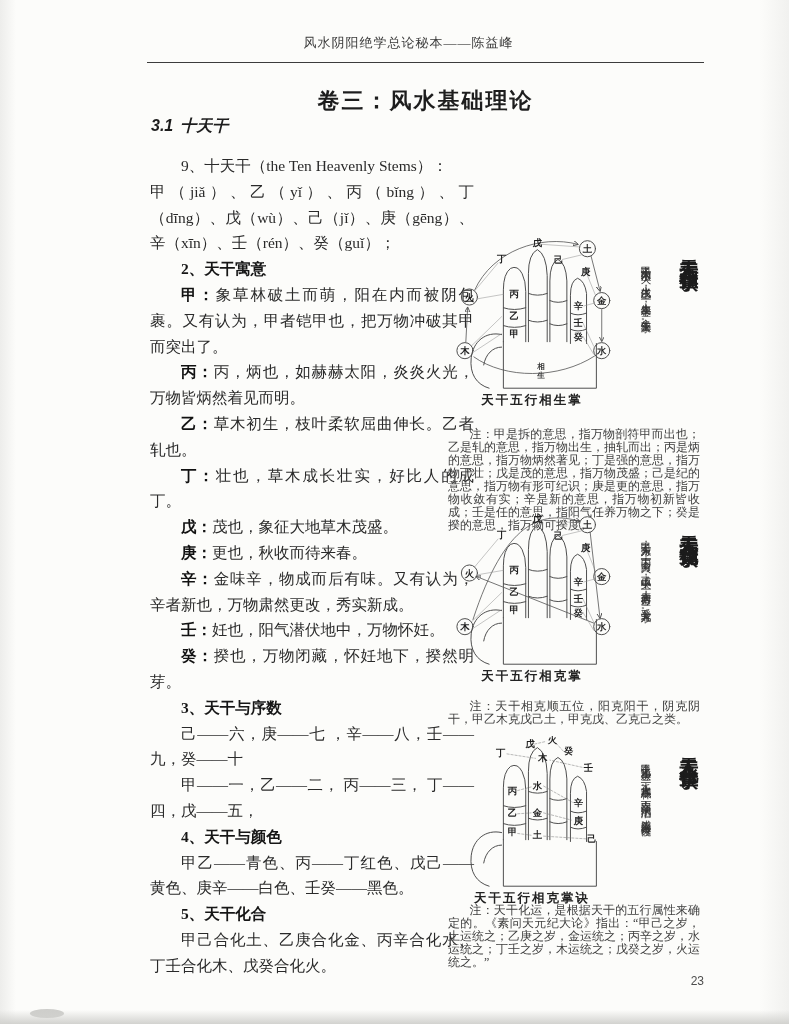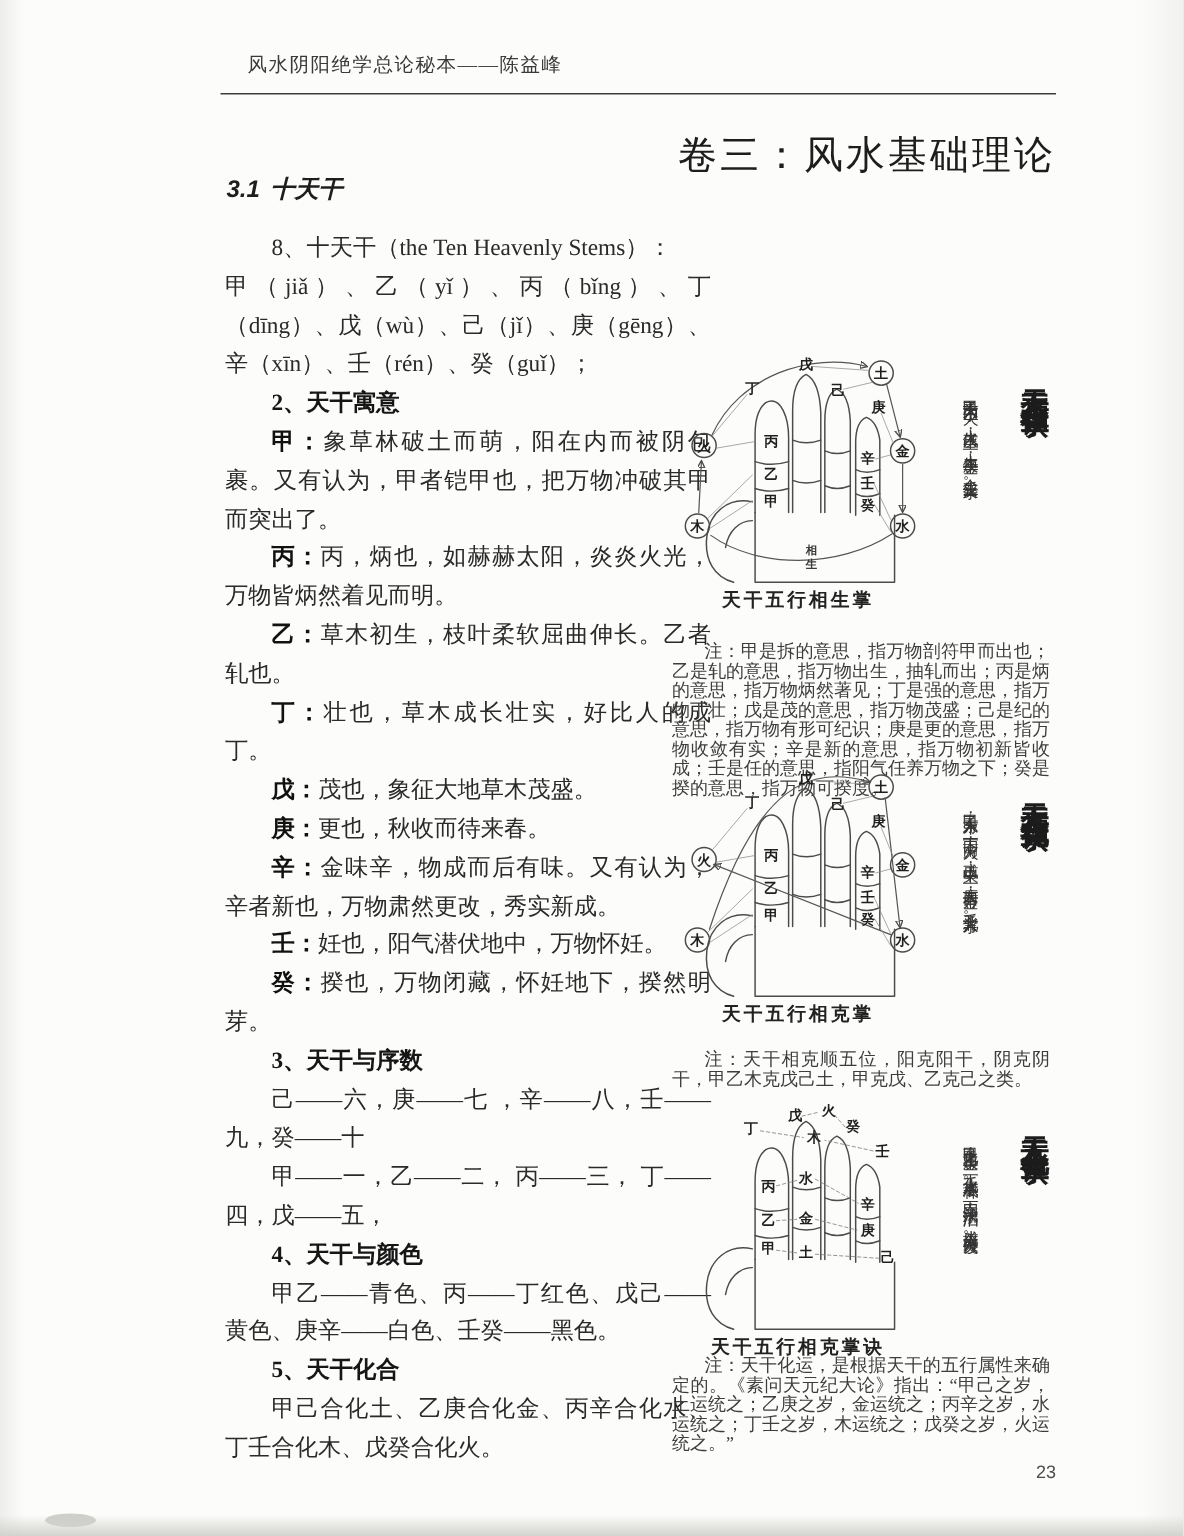--- a/index.html
+++ b/index.html
@@ -5,25 +5,25 @@
   html,body{margin:0;padding:0;background:#e9e9e7;}
   .page{
     position:relative; width:789px; height:1024px; overflow:hidden;
     background:linear-gradient(90deg,#ededeb 0px,#fcfcfa 16px,#fcfcfa 760px,#f1f1ef 789px);
     font-family:"Liberation Serif","DejaVu Serif",serif; color:#2a2a2a;
   }
   .scan-bottom{position:absolute;left:0;bottom:0;width:789px;height:14px;
     background:linear-gradient(180deg,rgba(0,0,0,0),#d2d2cf);}
   .scan-blob{position:absolute;left:30px;bottom:6px;width:34px;height:9px;border-radius:50%;
     background:#a8a8a4;opacity:.55;}
-  .hdr{position:absolute;left:165px;top:34px;width:557px;text-align:left;
+  .hdr{position:absolute;left:130px;top:34px;width:557px;text-align:center;
     font-size:13px;letter-spacing:1px;color:#3a3a3a;}
   .hdr-rule{position:absolute;left:147px;top:62px;width:557px;border-top:1.6px solid #3c3c3c;}
-  .doc-title{position:absolute;left:147px;top:86px;width:557px;text-align:right;
-    font-size:26px;font-weight:normal;letter-spacing:2px;color:#1d1d1d;}
+  .doc-title{position:absolute;left:147px;top:86px;width:557px;text-align:center;
+    font-size:22px;font-weight:bold;letter-spacing:2px;color:#1d1d1d;}
   .sec-head{position:absolute;left:151px;top:116px;font-size:16px;font-weight:bold;color:#1d1d1d;font-style:italic;}
   .sec-head .num{font-family:"Liberation Sans",sans-serif;margin-right:7px;}
   .leftcol{position:absolute;left:150px;top:153px;width:324px;
     font-size:15.5px;line-height:25.8px;text-align:justify;text-justify:inter-character;}
   .leftcol p{margin:0;}
   .leftcol p.ind{text-indent:2em;}
   .leftcol p.h{font-weight:bold;text-indent:2em;color:#161616;}
   .leftcol b{font-weight:bold;color:#111;}
   .fig{position:absolute;left:448px;width:254px;display:flex;align-items:flex-start;
     justify-content:space-between;}
@@ -57,21 +57,21 @@
   <div class="hdr">风水阴阳绝学总论秘本——陈益峰</div>
   <div class="hdr-rule"></div>
 
   <div class="doc-title">卷三：风水基础理论</div>
 
   <div class="sec-head">
     <span class="num">3.1</span><span>十天干</span>
   </div>
 
   <div class="leftcol">
-      <p class="ind">8、十天干（the Ten Heavenly Stems）：</p>
+      <p class="ind">9、十天干（the Ten Heavenly Stems）：</p>
       <p class="">甲（jiǎ）、乙（yǐ）、丙（bǐng）、丁（dīng）、戊（wù）、己（jǐ）、庚（gēng）、辛（xīn）、壬（rén）、癸（guǐ）；</p>
       <p class="h ">2、天干寓意</p>
       <p class="ind"><b>甲：</b>象草林破土而萌，阳在内而被阴包裹。又有认为，甲者铠甲也，把万物冲破其甲而突出了。</p>
       <p class="ind"><b>丙：</b>丙，炳也，如赫赫太阳，炎炎火光，万物皆炳然着见而明。</p>
       <p class="ind"><b>乙：</b>草木初生，枝叶柔软屈曲伸长。乙者轧也。</p>
       <p class="ind"><b>丁：</b>壮也，草木成长壮实，好比人的成丁。</p>
       <p class="ind"><b>戊：</b>茂也，象征大地草木茂盛。</p>
       <p class="ind"><b>庚：</b>更也，秋收而待来春。</p>
       <p class="ind"><b>辛：</b>金味辛，物成而后有味。又有认为，辛者新也，万物肃然更改，秀实新成。</p>
       <p class="ind"><b>壬：</b>妊也，阳气潜伏地中，万物怀妊。</p>

